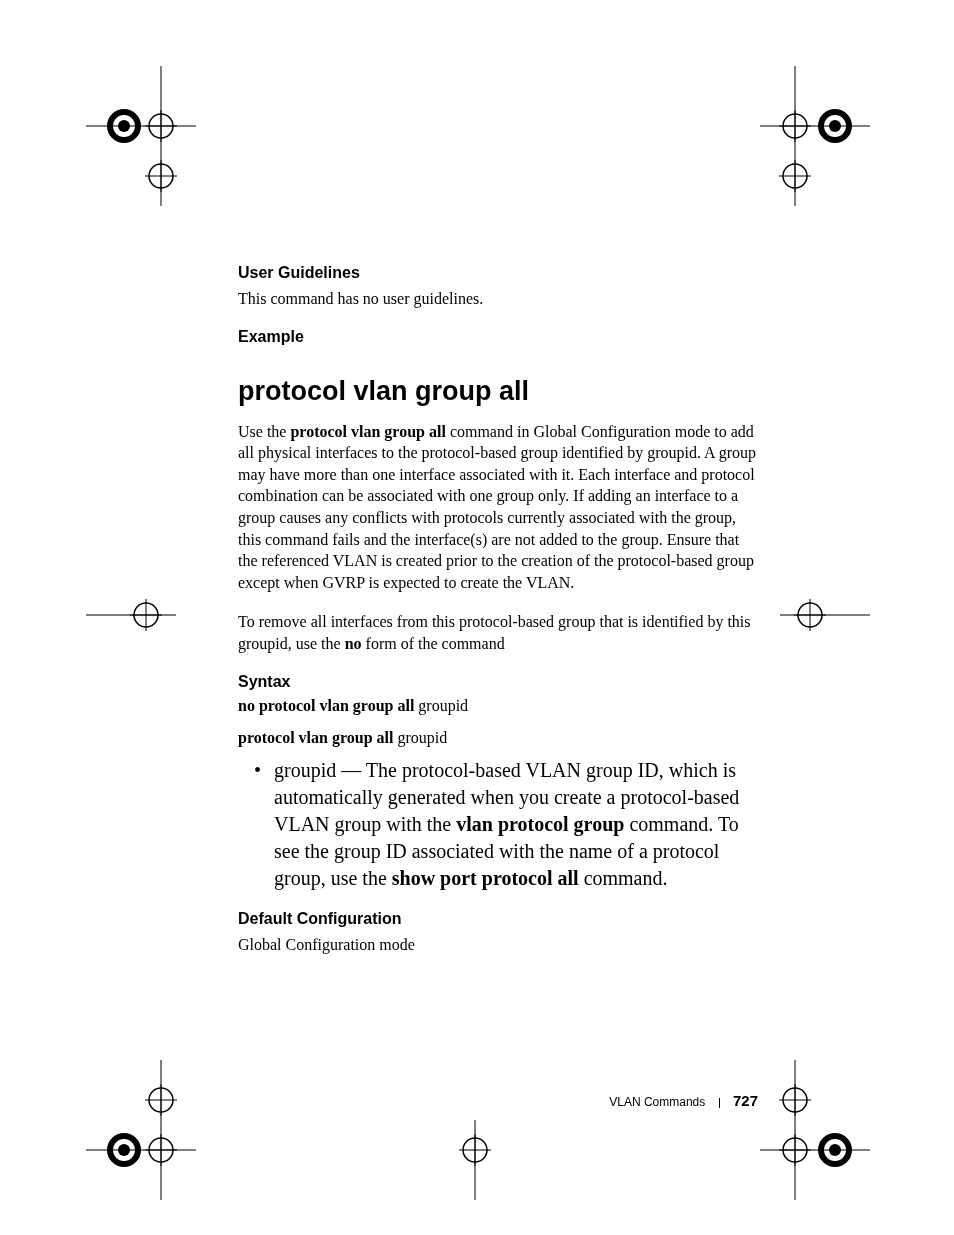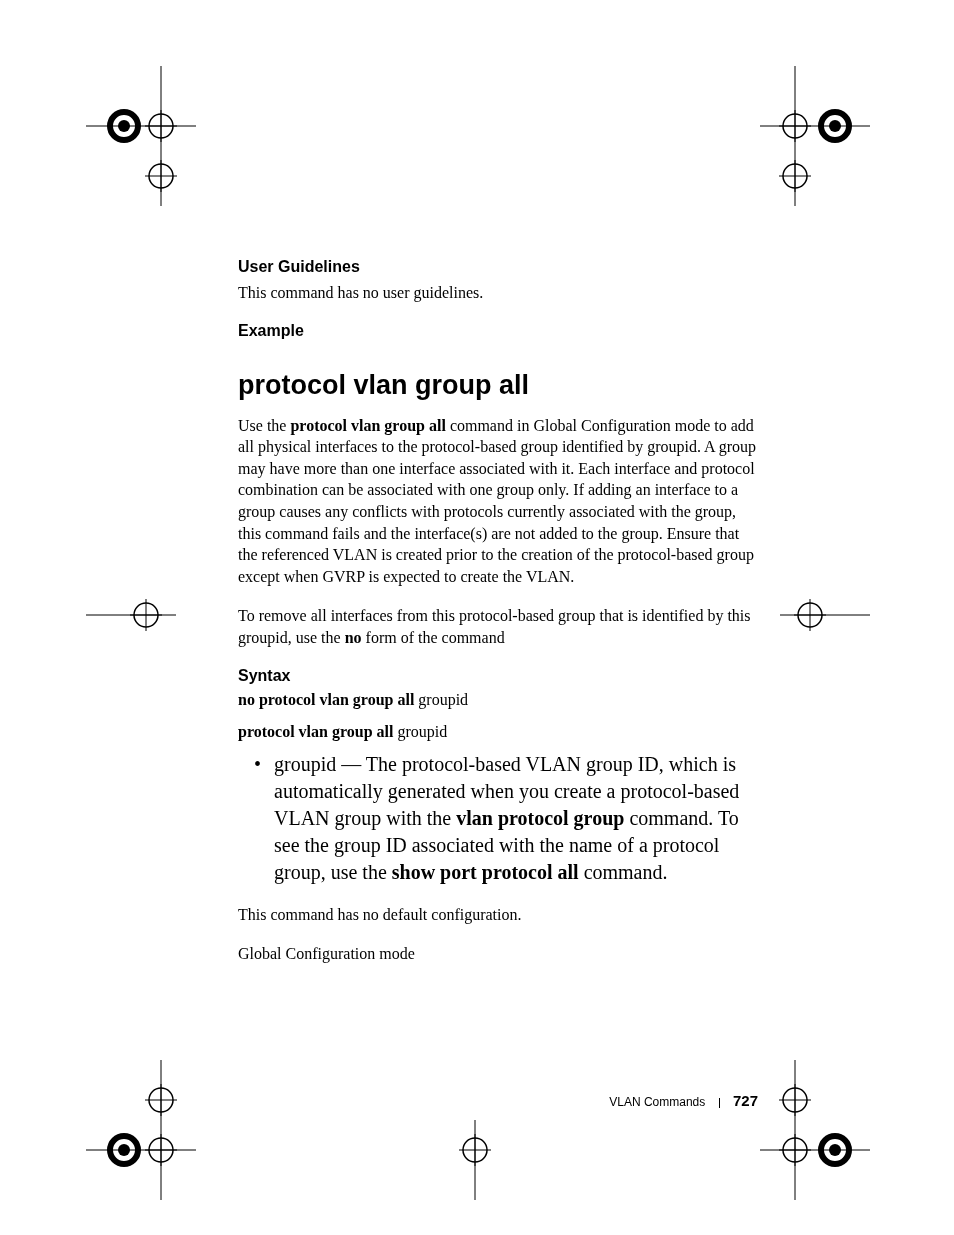--- a/index.html
+++ b/index.html
@@ -9,21 +9,21 @@
     font-family: Georgia, 'Times New Roman', serif;
     color: #000;
     width: 954px;
     height: 1235px;
     position: relative;
     overflow: hidden;
   }
   .content {
     position: absolute;
     left: 238px;
-    top: 258px;
+    top: 264px;
     width: 522px;
   }
   .heading-bold {
     font-family: Arial, Helvetica, sans-serif;
     font-weight: bold;
     font-size: 16px;
     margin: 0 0 6px 0;
   }
   .body-text {
     font-size: 16px;
@@ -111,21 +111,21 @@
   <p class="syntax-line">
     <span class="bold">protocol vlan group all </span><span class="ital">groupid</span>
   </p>
 
   <ul class="bullet">
     <li>
       <span class="ital">groupid</span><span> — The protocol-based VLAN group ID, which is automatically generated when you create a protocol-based VLAN group with the </span><span class="bold">vlan protocol group</span><span> command. To see the group ID associated with the name of a protocol group, use the </span><span class="bold">show port protocol all</span><span> command.</span>
     </li>
   </ul>
 
-  <p class="body-text">This command has no default configuration.</p>
+  <div class="heading-bold">Default Configuration</div>
 
   <p class="body-text">Global Configuration mode</p>
 
 </div>
 
 <div class="footer">
   <span>VLAN Commands</span>
   <span class="sep"></span>
   <span class="pnum">727</span>
 </div>

